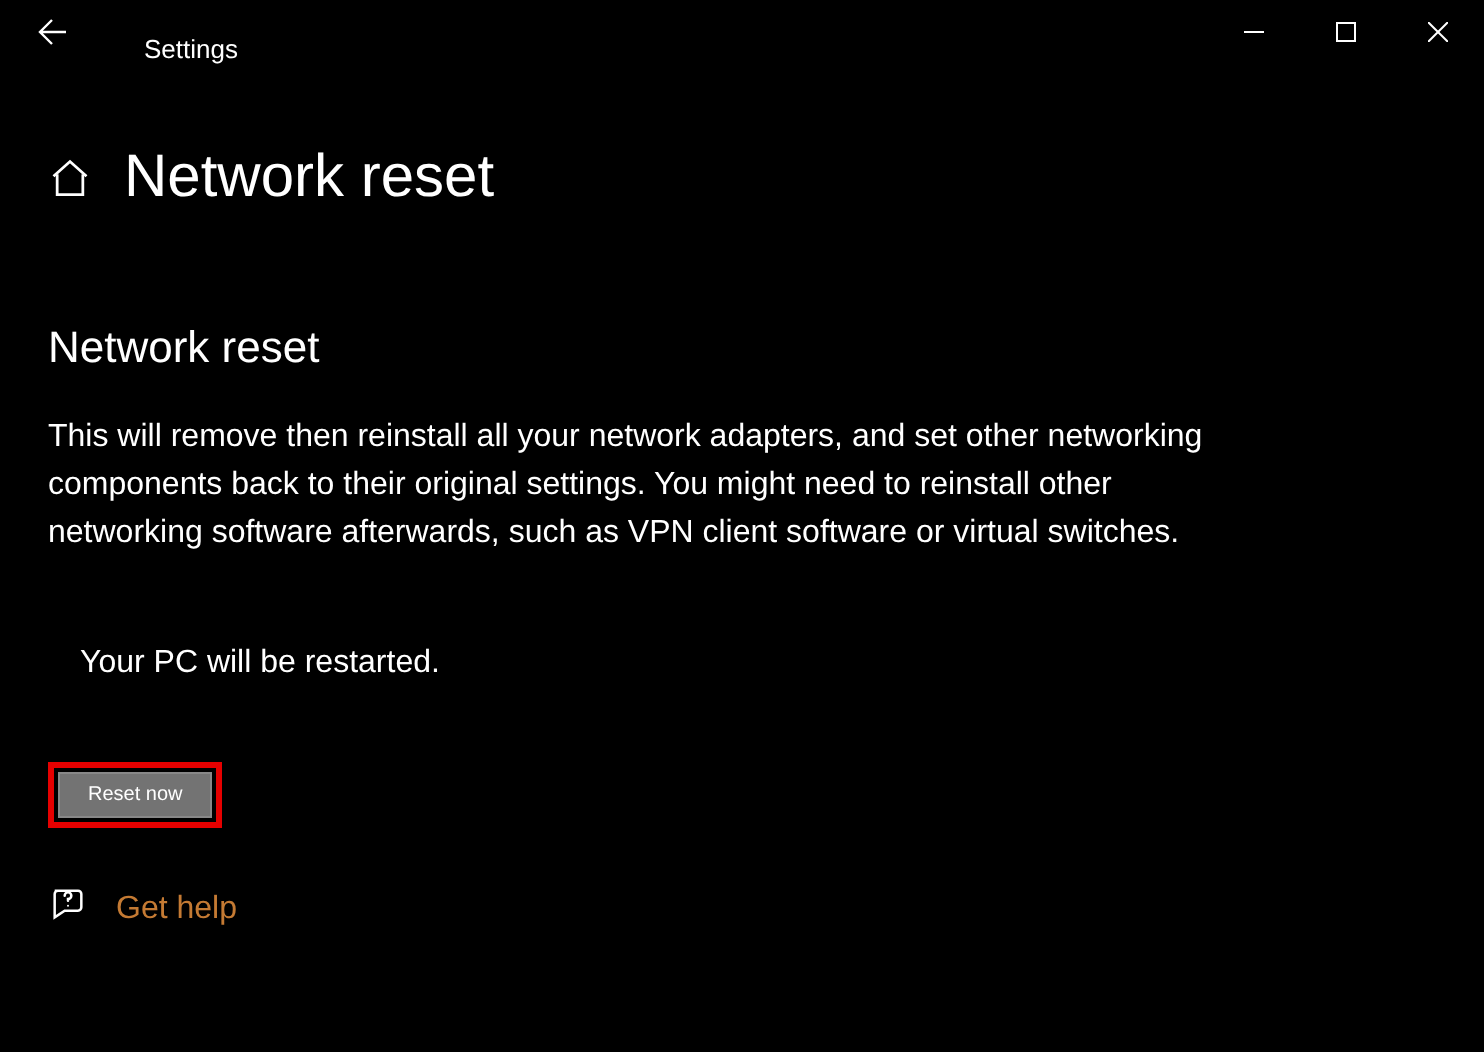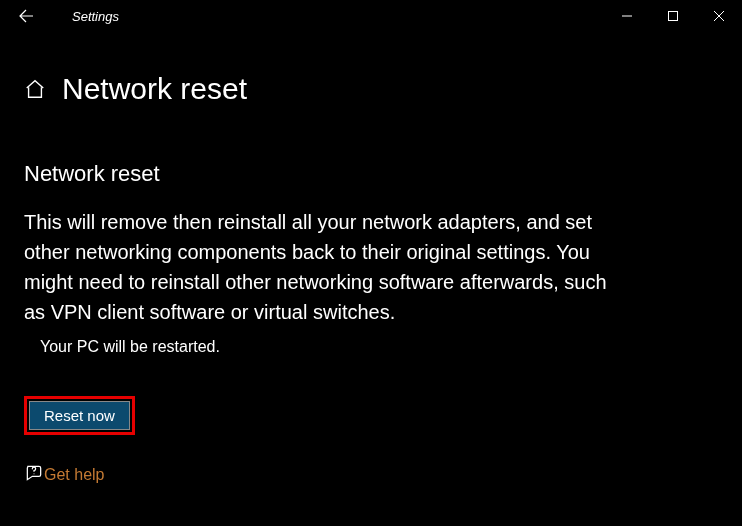--- a/index.html
+++ b/index.html
@@ -8,23 +8,22 @@
       height: 526px;
       background: #000;
       color: #fff;
       font-family: "Segoe UI", Arial, sans-serif;
       overflow: hidden;
       position: relative;
     }
     .titlebar {
       height: 32px;
       display: flex;
-      align-items: center;
+      align-items: flex-end;
       padding-left: 10px;
-      font-style: italic;
     }
     .titlebar .back {
       width: 32px;
       height: 32px;
       display: flex;
       align-items: center;
       justify-content: center;
     }
     .titlebar .title {
       margin-left: 30px;
@@ -53,49 +52,50 @@
     .page-title {
       font-size: 30px;
       font-weight: 400;
     }
     .section-title {
       font-size: 22px;
       font-weight: 400;
       margin-bottom: 20px;
     }
     .body-text {
-      font-size: 20px;
+      font-size: 16px;
       line-height: 1.5;
       max-width: 600px;
-      margin-bottom: 11px;
+      margin-bottom: 44px;
       font-weight: 400;
     }
     .restart-text {
       font-size: 16px;
       margin-bottom: 40px;
       margin-left: 16px;
     }
     .reset-wrap {
       display: inline-block;
       border: 3px solid #e60000;
       padding: 2px;
       margin-bottom: 28px;
     }
     .reset-btn {
-      background: #0c4a6e;
+      background: #737373;
       border: 1px solid #888;
       color: #fff;
-      font-size: 15px;
+      font-size: 10px;
       padding: 5px 14px;
       outline: none;
       font-family: inherit;
     }
     .help-row {
       display: flex;
       align-items: center;
+      gap: 14px;
     }
     .help-link {
       color: #c47a33;
       font-size: 16px;
     }
   </style>
 </head>
 <body>
 
 <div class="titlebar">

